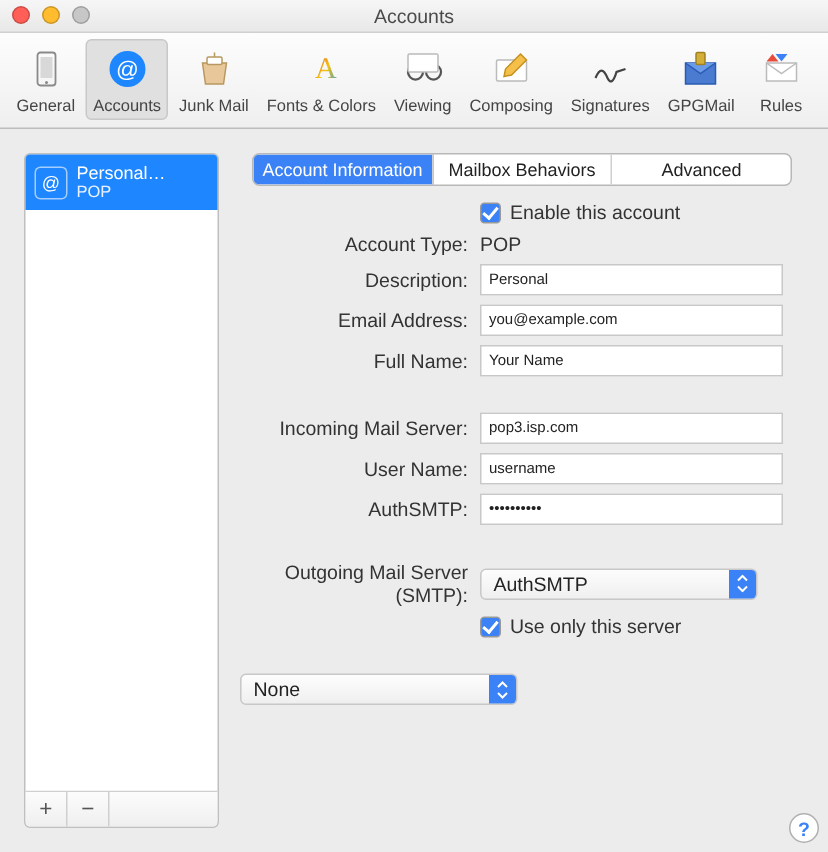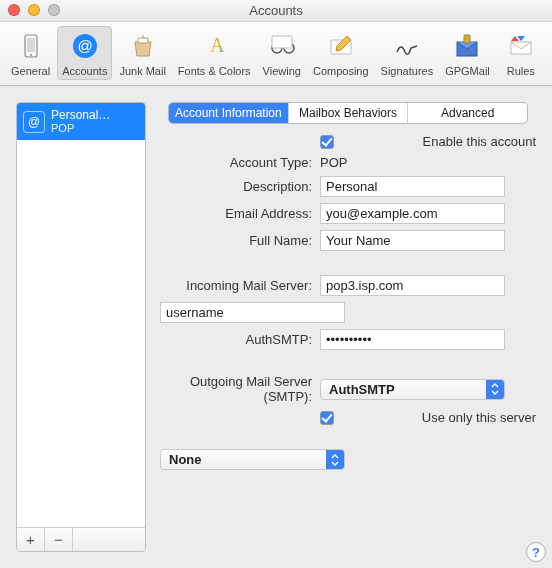--- a/index.html
+++ b/index.html
@@ -76,29 +76,29 @@
     background:#fff; width: 360px; margin: 0 auto 10px auto;
   }
   .segtabs .seg {
     flex:1; display:flex; align-items:center; justify-content:center; font-size:12px;
     border-right:1px solid #cfcfcf;
   }
   .segtabs .seg:last-child{border-right:none;}
   .segtabs .seg.active { background:#3b82f6; color:#fff; }
   .row { display:flex; align-items:center; margin:6px 0;}
   .row .lab { width:160px; text-align:right; padding-right:8px; font-size:13px; color:#333;}
-  .row .ctrl { flex:1; display:flex; align-items:center; gap:18px;justify-content:space-between;}
+  .row .ctrl { flex:1; display:flex; align-items:center; gap:6px;}
   .tfield {
-    width: 185px; height:21px; border:1px solid #c8c8c8; background:#fff;
-    padding: 0 5px; font-size:13px; color:#222;
+    width: 202px; height:21px; border:1px solid #c8c8c8; background:#fff;
+    padding: 0 5px; font-size:10px; color:#222;
   }
   .dropdown {
     width: 185px; height:21px; border:1px solid #c8c8c8; border-radius:4px;
     background:linear-gradient(#fdfdfd,#efefef); position:relative; display:flex; align-items:center;
-    padding: 0 6px 0 8px; font-size:13px;font-weight:bold;
+    padding: 0 6px 0 8px; font-size:13px;
   }
   .dropdown .knob {
     position:absolute; right:0; top:0; bottom:0; width:18px;
     background:#3b82f6; border-top-right-radius:3px; border-bottom-right-radius:3px;
     display:flex; align-items:center; justify-content:center;
   }
   .chk { width:14px; height:14px; border:1px solid #999; border-radius:3px; background:#3b82f6; position:relative; display:inline-block;}
   .chk::after{content:""; position:absolute; left:3px; top:0px; width:4px; height:8px; border:solid #fff; border-width:0 2px 2px 0; transform:rotate(40deg);}
   .static { font-size:13px; color:#333;}
   .gap { height:12px;}
@@ -283,20 +283,21 @@
     <div class="gap"></div>
 
     <div class="row">
       <div class="lab">Incoming Mail Server:</div>
       <div class="ctrl">
           <input class="tfield" value="pop3.isp.com" style="">
         </div>
     </div>
 
     <div class="row">
+      <div class="lab">User Name:</div>
       <div class="ctrl">
           <input class="tfield" value="username" style="">
         </div>
     </div>
 
     <div class="row">
       <div class="lab">AuthSMTP:</div>
       <div class="ctrl">
           <input class="tfield" value="••••••••••" style="">
         </div>

